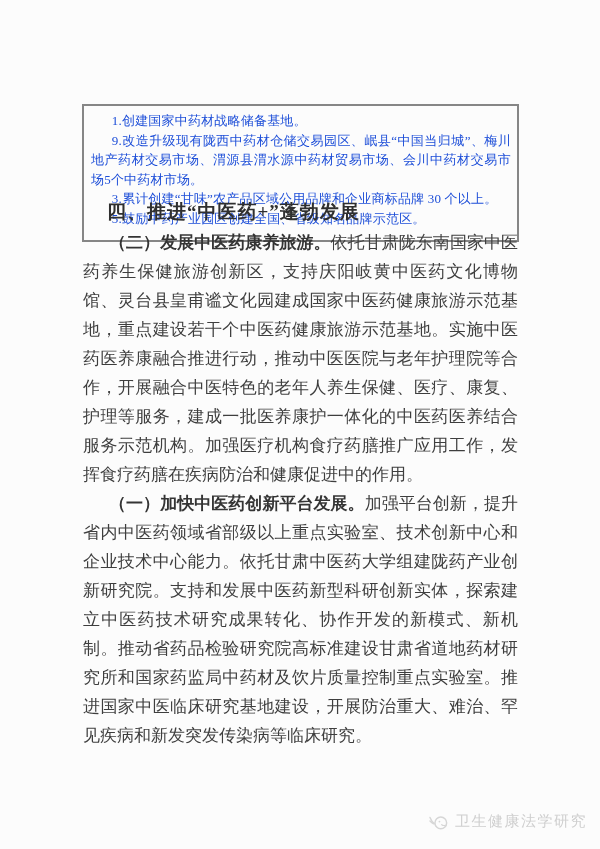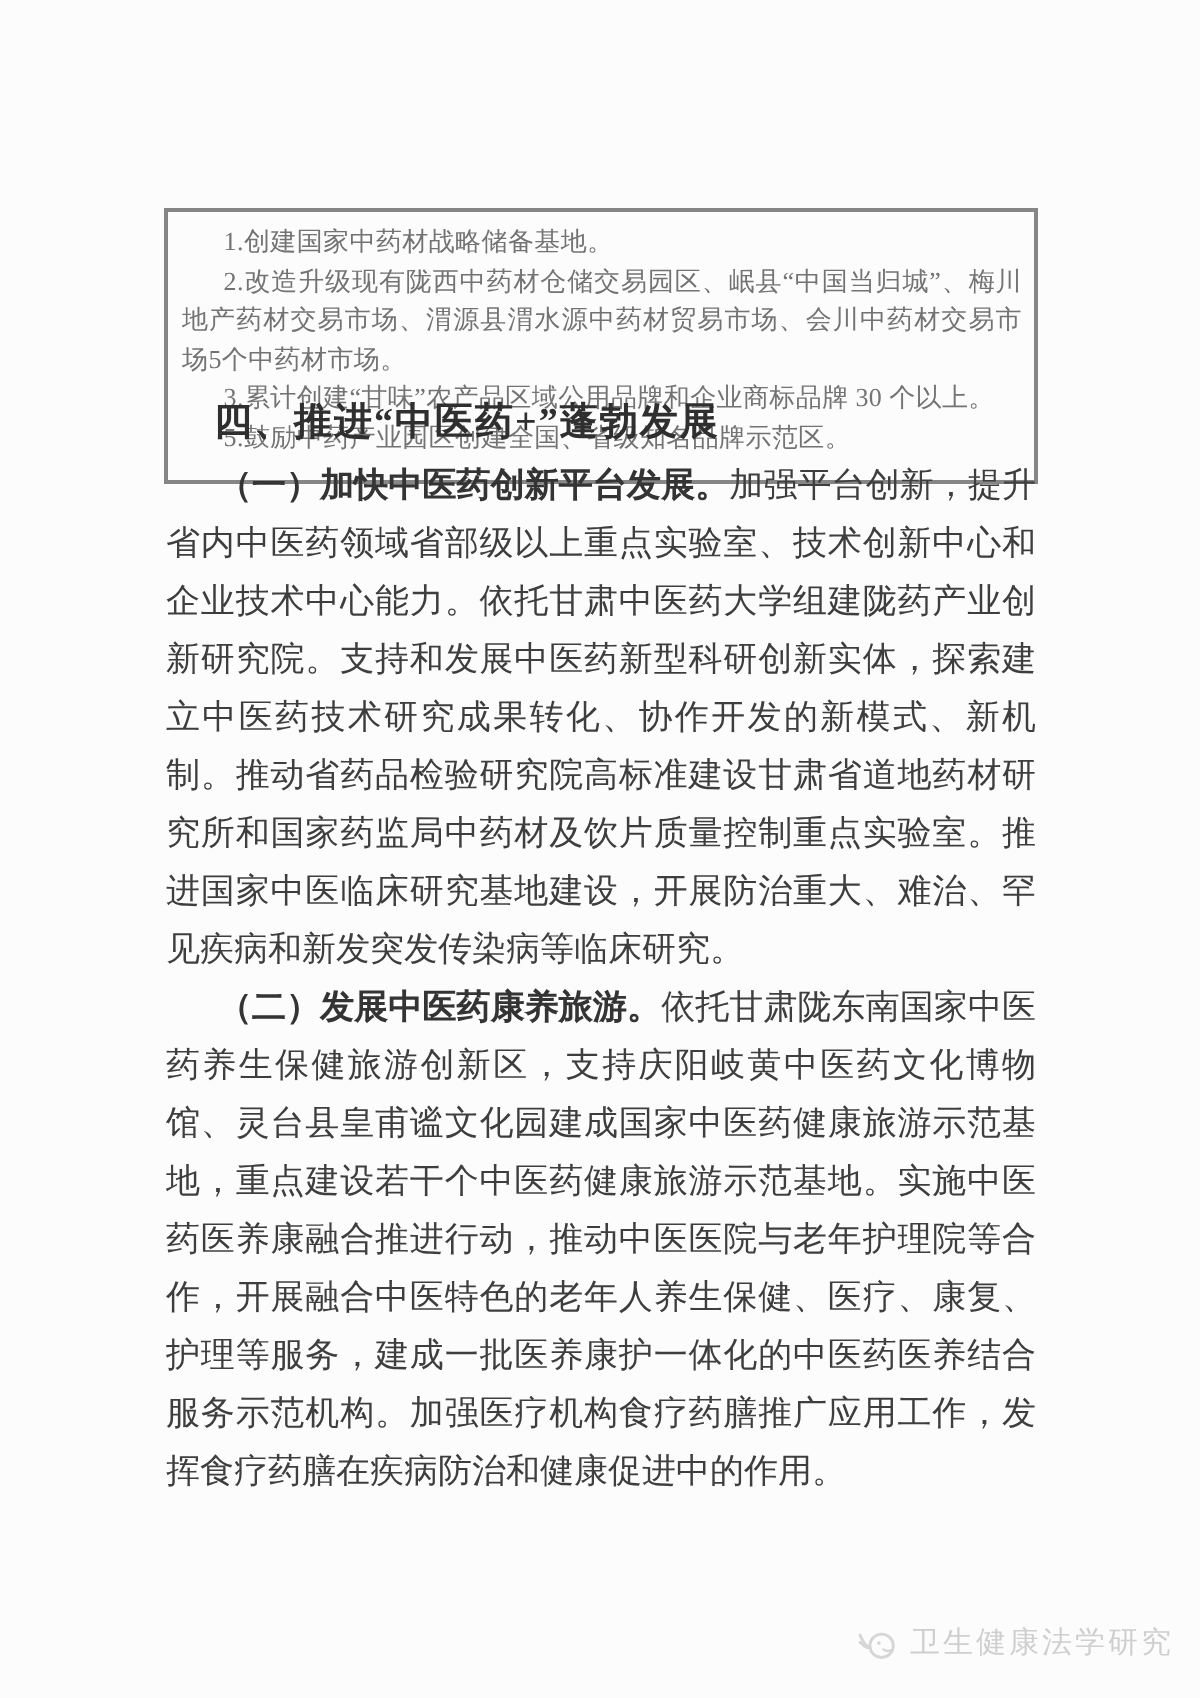--- a/index.html
+++ b/index.html
@@ -16,21 +16,21 @@
   }
   .notice-box {
     position: absolute;
     left: 82px; top: 104px;
     width: 420px;
     border: 2px solid #868686;
     padding: 5px 6px 12px 7px;
     font-size: 13px;
     line-height: 19.5px;
     text-align: justify;
-    color: #737373;
+    color: #1d4ed8;
     letter-spacing: 0.2px;
   }
   .notice-box p {
     margin: 0;
     text-indent: 1.6em;
   }
   .doc-body {
     position: absolute;
     left: 83px; top: 196px;
     width: 435px;
@@ -66,29 +66,29 @@
   }
   .wm-icon { display: inline-flex; align-items: center; }
 </style>
 </head>
 <body>
 
 <div class="page">
 
   <div class="notice-box">
     <p>1.创建国家中药材战略储备基地。</p>
-    <p>2.改造升级现有陇西中药材仓储交易园区、岷县“中国当归城”、梅川地产药材交易市场、渭源县渭水源中药材贸易市场、会川中药材交易市场5个中药材市场。</p>
+    <p>9.改造升级现有陇西中药材仓储交易园区、岷县“中国当归城”、梅川地产药材交易市场、渭源县渭水源中药材贸易市场、会川中药材交易市场5个中药材市场。</p>
     <p>3.累计创建“甘味”农产品区域公用品牌和企业商标品牌 30 个以上。</p>
     <p>5.鼓励中药产业园区创建全国、省级知名品牌示范区。</p>
   </div>
 
   <div class="doc-body">
     <h2 class="heading">四、推进“中医药+”蓬勃发展</h2>
+    <p class="para"><b>（二）发展中医药康养旅游。</b><span>依托甘肃陇东南国家中医药养生保健旅游创新区，支持庆阳岐黄中医药文化博物馆、灵台县皇甫谧文化园建成国家中医药健康旅游示范基地，重点建设若干个中医药健康旅游示范基地。实施中医药医养康融合推进行动，推动中医医院与老年护理院等合作，开展融合中医特色的老年人养生保健、医疗、康复、护理等服务，建成一批医养康护一体化的中医药医养结合服务示范机构。加强医疗机构食疗药膳推广应用工作，发挥食疗药膳在疾病防治和健康促进中的作用。</span></p>
     <p class="para"><b>（一）加快中医药创新平台发展。</b><span>加强平台创新，提升省内中医药领域省部级以上重点实验室、技术创新中心和企业技术中心能力。依托甘肃中医药大学组建陇药产业创新研究院。支持和发展中医药新型科研创新实体，探索建立中医药技术研究成果转化、协作开发的新模式、新机制。推动省药品检验研究院高标准建设甘肃省道地药材研究所和国家药监局中药材及饮片质量控制重点实验室。推进国家中医临床研究基地建设，开展防治重大、难治、罕见疾病和新发突发传染病等临床研究。</span></p>
-    <p class="para"><b>（二）发展中医药康养旅游。</b><span>依托甘肃陇东南国家中医药养生保健旅游创新区，支持庆阳岐黄中医药文化博物馆、灵台县皇甫谧文化园建成国家中医药健康旅游示范基地，重点建设若干个中医药健康旅游示范基地。实施中医药医养康融合推进行动，推动中医医院与老年护理院等合作，开展融合中医特色的老年人养生保健、医疗、康复、护理等服务，建成一批医养康护一体化的中医药医养结合服务示范机构。加强医疗机构食疗药膳推广应用工作，发挥食疗药膳在疾病防治和健康促进中的作用。</span></p>
   </div>
 
   <div class="watermark">
     <span class="wm-icon">
       <svg width="22" height="18" viewBox="0 0 24 20" fill="none">
         <path d="M2 5 Q4 10 7 12" stroke="#d6d6d6" stroke-width="1.6" stroke-linecap="round"></path>
         <path d="M2 9 Q4 11 6 12" stroke="#d6d6d6" stroke-width="1.6" stroke-linecap="round"></path>
         <circle cx="14" cy="11" r="6.5" stroke="#d6d6d6" stroke-width="1.6"></circle>
         <circle cx="12.5" cy="9.5" r="1" fill="#d6d6d6"></circle>
         <path d="M15 13 q2 1.5 4 0.5" stroke="#d6d6d6" stroke-width="1.3" stroke-linecap="round"></path>

